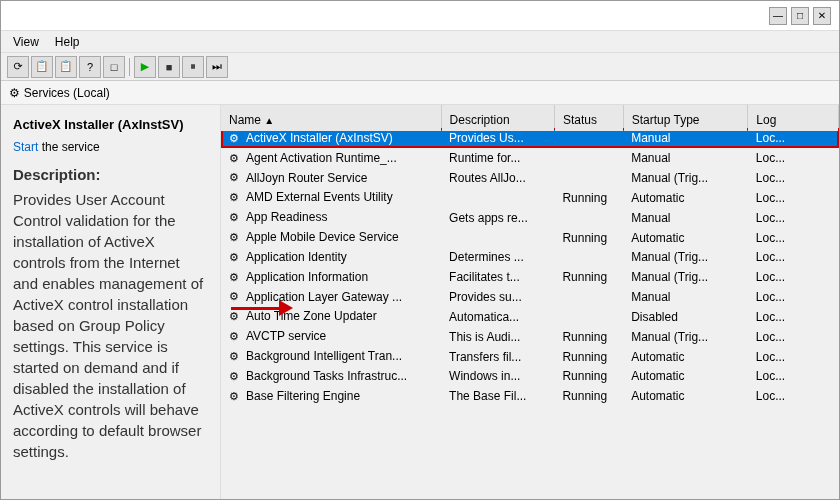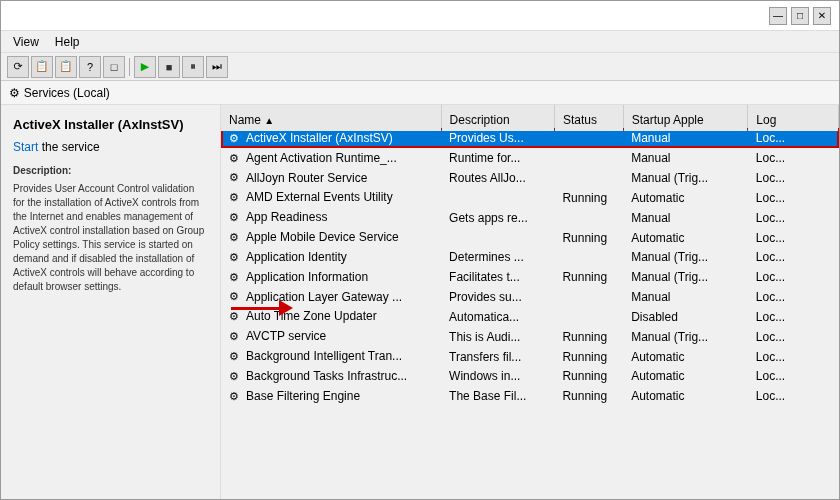--- a/index.html
+++ b/index.html
@@ -109,21 +109,21 @@
       margin-bottom: 8px;
       color: #000;
     }
     .left-panel a {
       color: #0066cc;
       text-decoration: none;
       cursor: pointer;
     }
     .description-section {
       margin-top: 10px;
-      font-size: 10px;
+      font-size: 15px;
       color: #333;
       line-height: 1.4;
     }
     .description-section strong {
       display: block;
       margin-bottom: 4px;
     }
     .right-panel {
       flex: 1;
       overflow: hidden;
@@ -266,21 +266,21 @@
       <div class="services-content">
         <div class="table-container">
           <table>
             <thead>
               <tr>
                 <th class="col-name">
                   Name <span style="font-size:10px;">▲</span>
                 </th>
                 <th class="col-desc">Description</th>
                 <th class="col-status">Status</th>
-                <th class="col-startup">Startup Apple</th>
+                <th class="col-startup">Startup Type</th>
                 <th class="col-logon">Log</th>
               </tr>
             </thead>
             <tbody id="table-body">
             <tr class="selected highlighted">
                   <td class="col-name"><span style="display:inline-block;width:14px;height:14px;margin-right:3px;vertical-align:middle;font-size:11px;">⚙</span>ActiveX Installer (AxInstSV)</td>
                   <td>Provides Us...</td>
                   <td></td>
                   <td>Manual</td>
                   <td>Loc...</td>

